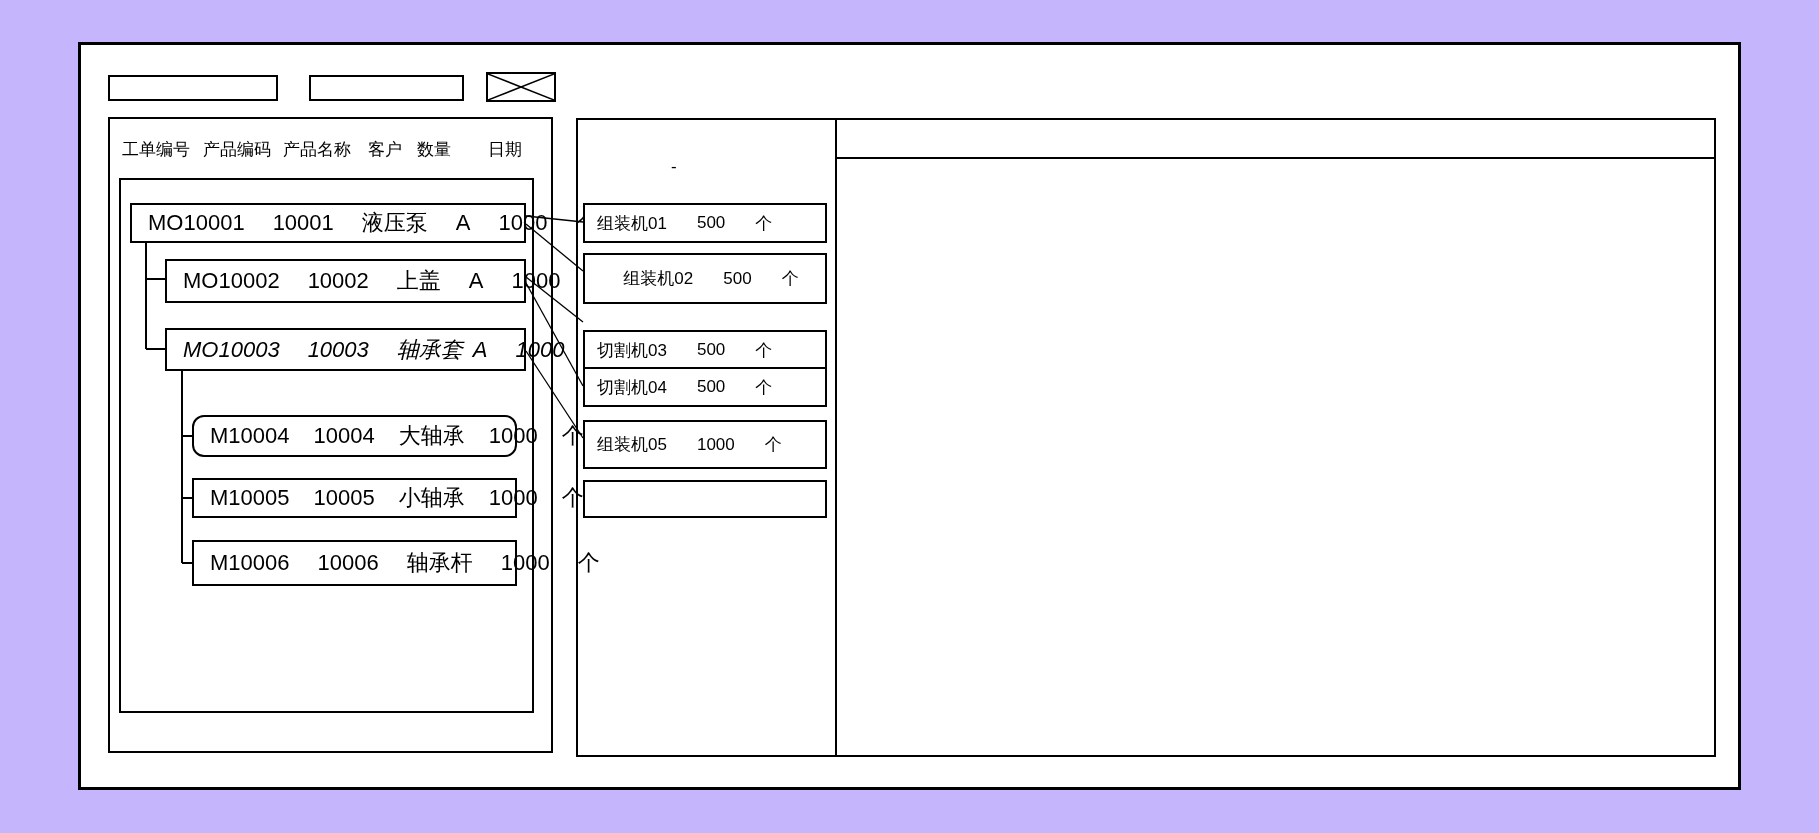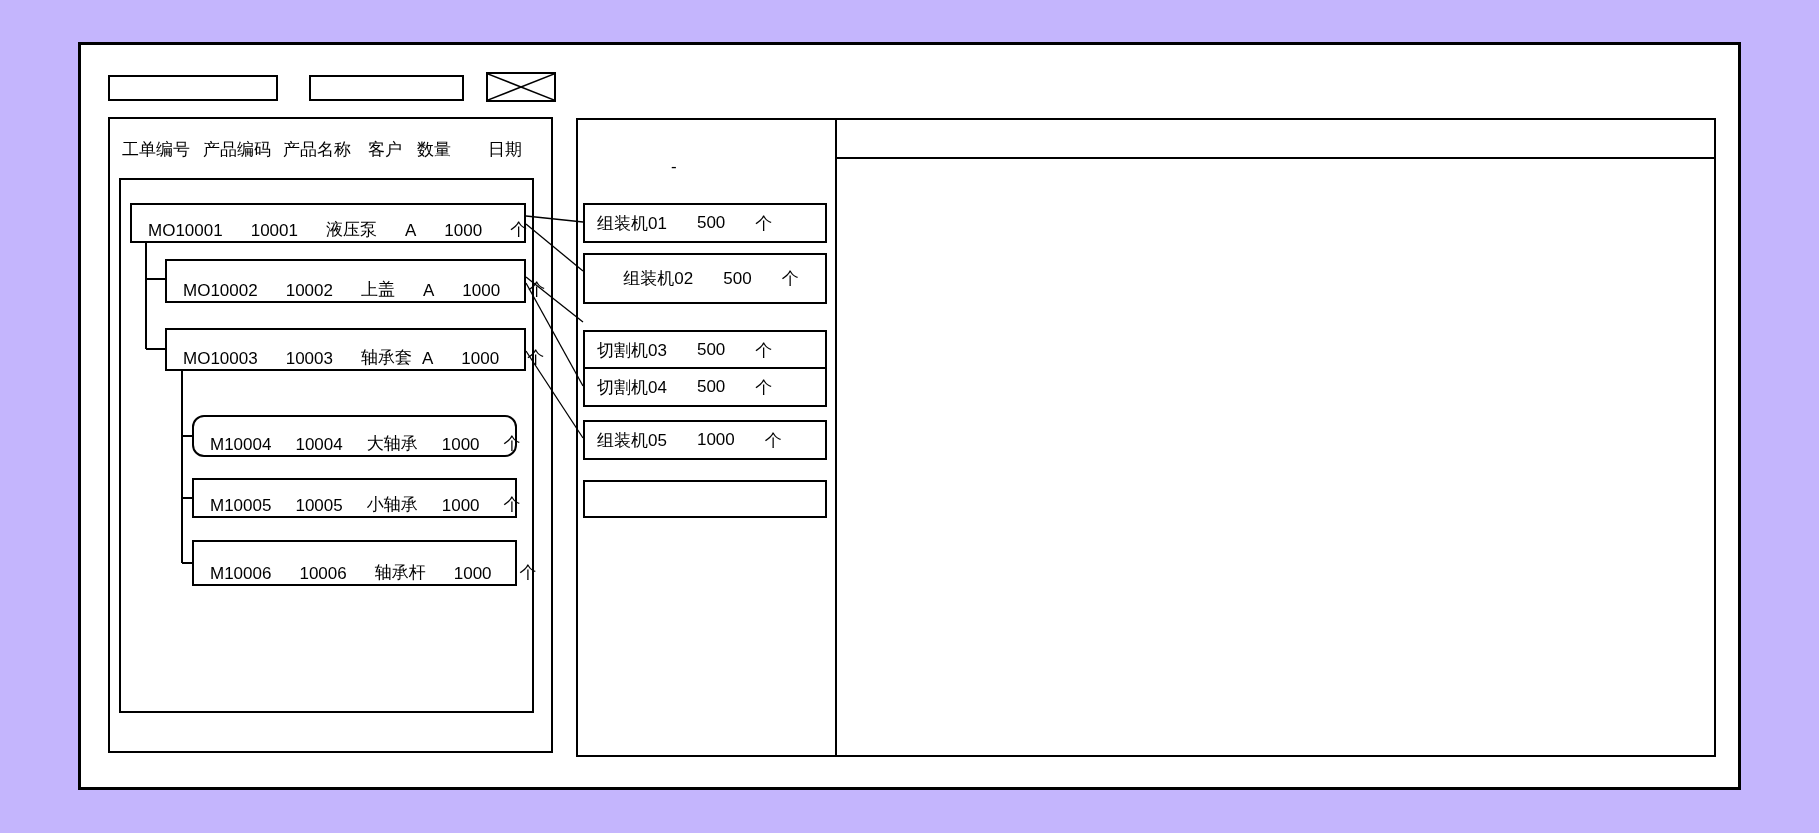--- a/index.html
+++ b/index.html
@@ -4,21 +4,21 @@
 <style>
   html,body{margin:0;padding:0;background:#ffffff;}
   #canvas{
     position:relative;width:1819px;height:833px;background:#c4b5fd;
     font-family:"Liberation Sans", sans-serif;color:#000;overflow:hidden;
   }
   .abs{position:absolute;box-sizing:border-box;}
   .frame{border:3px solid #000;background:#fff;z-index:1;}
   .panel{border:2px solid #000;background:#fff;z-index:1;}
   .wirebox{border:2px solid #000;background:#fff;z-index:3;display:flex;align-items:center;}
-  .order-row{padding-left:16px;font-size:17px;gap:28px;white-space:nowrap;align-items:flex-end;}
+  .order-row{padding-left:16px;font-size:22px;gap:28px;white-space:nowrap;}
   .machine-row{padding-left:12px;font-size:17px;gap:30px;white-space:nowrap;}
   .hdr{position:absolute;font-size:17px;z-index:3;white-space:nowrap;}
   svg.overlay{position:absolute;left:0;top:0;z-index:2;}
   .divider{background:#000;height:2px;z-index:2;}
   .stray{position:absolute;font-size:17px;z-index:3;}
 </style>
 </head>
 <body>
 
 <div id="canvas">
@@ -54,21 +54,21 @@
     <span>个</span>
   </div>
   <div class="abs wirebox order-row" style="left:165px;top:259px;width:361px;height:44px;">
     <span>MO10002</span>
     <span>10002</span>
     <span>上盖</span>
     <span>A</span>
     <span>1000</span>
     <span>个</span>
   </div>
-  <div class="abs wirebox order-row" style="left:165px;top:328px;width:361px;height:43px;">
+  <div class="abs wirebox order-row" style="left:165px;top:328px;width:361px;height:43px;font-style:italic;">
     <span>MO10003</span>
     <span>10003</span>
     <span style="margin-right:-18px;">轴承套</span>
     <span>A</span>
     <span>1000</span>
     <span>个</span>
   </div>
   <div class="abs wirebox order-row" style="left:192px;top:415px;width:325px;height:42px;gap:24px;border-radius:12px;">
     <span>M10004</span>
     <span>10004</span>
@@ -107,21 +107,21 @@
   <div class="abs wirebox machine-row" style="left:583px;top:310px;width:244px;height:40px;margin-top:20px;">
     <span>切割机03</span>
     <span>500</span>
     <span>个</span>
   </div>
   <div class="abs wirebox machine-row" style="left:583px;top:367px;width:244px;height:40px;">
     <span>切割机04</span>
     <span>500</span>
     <span>个</span>
   </div>
-  <div class="abs wirebox machine-row" style="left:583px;top:420px;width:244px;height:40px;">
+  <div class="abs wirebox machine-row" style="left:583px;top:420px;width:244px;height:49px;">
     <span>组装机05</span>
     <span>1000</span>
     <span>个</span>
   </div>
   <div class="abs wirebox machine-row" style="left:583px;top:480px;width:244px;height:38px;">
     <span></span>
     <span></span>
     <span></span>
   </div>
 

